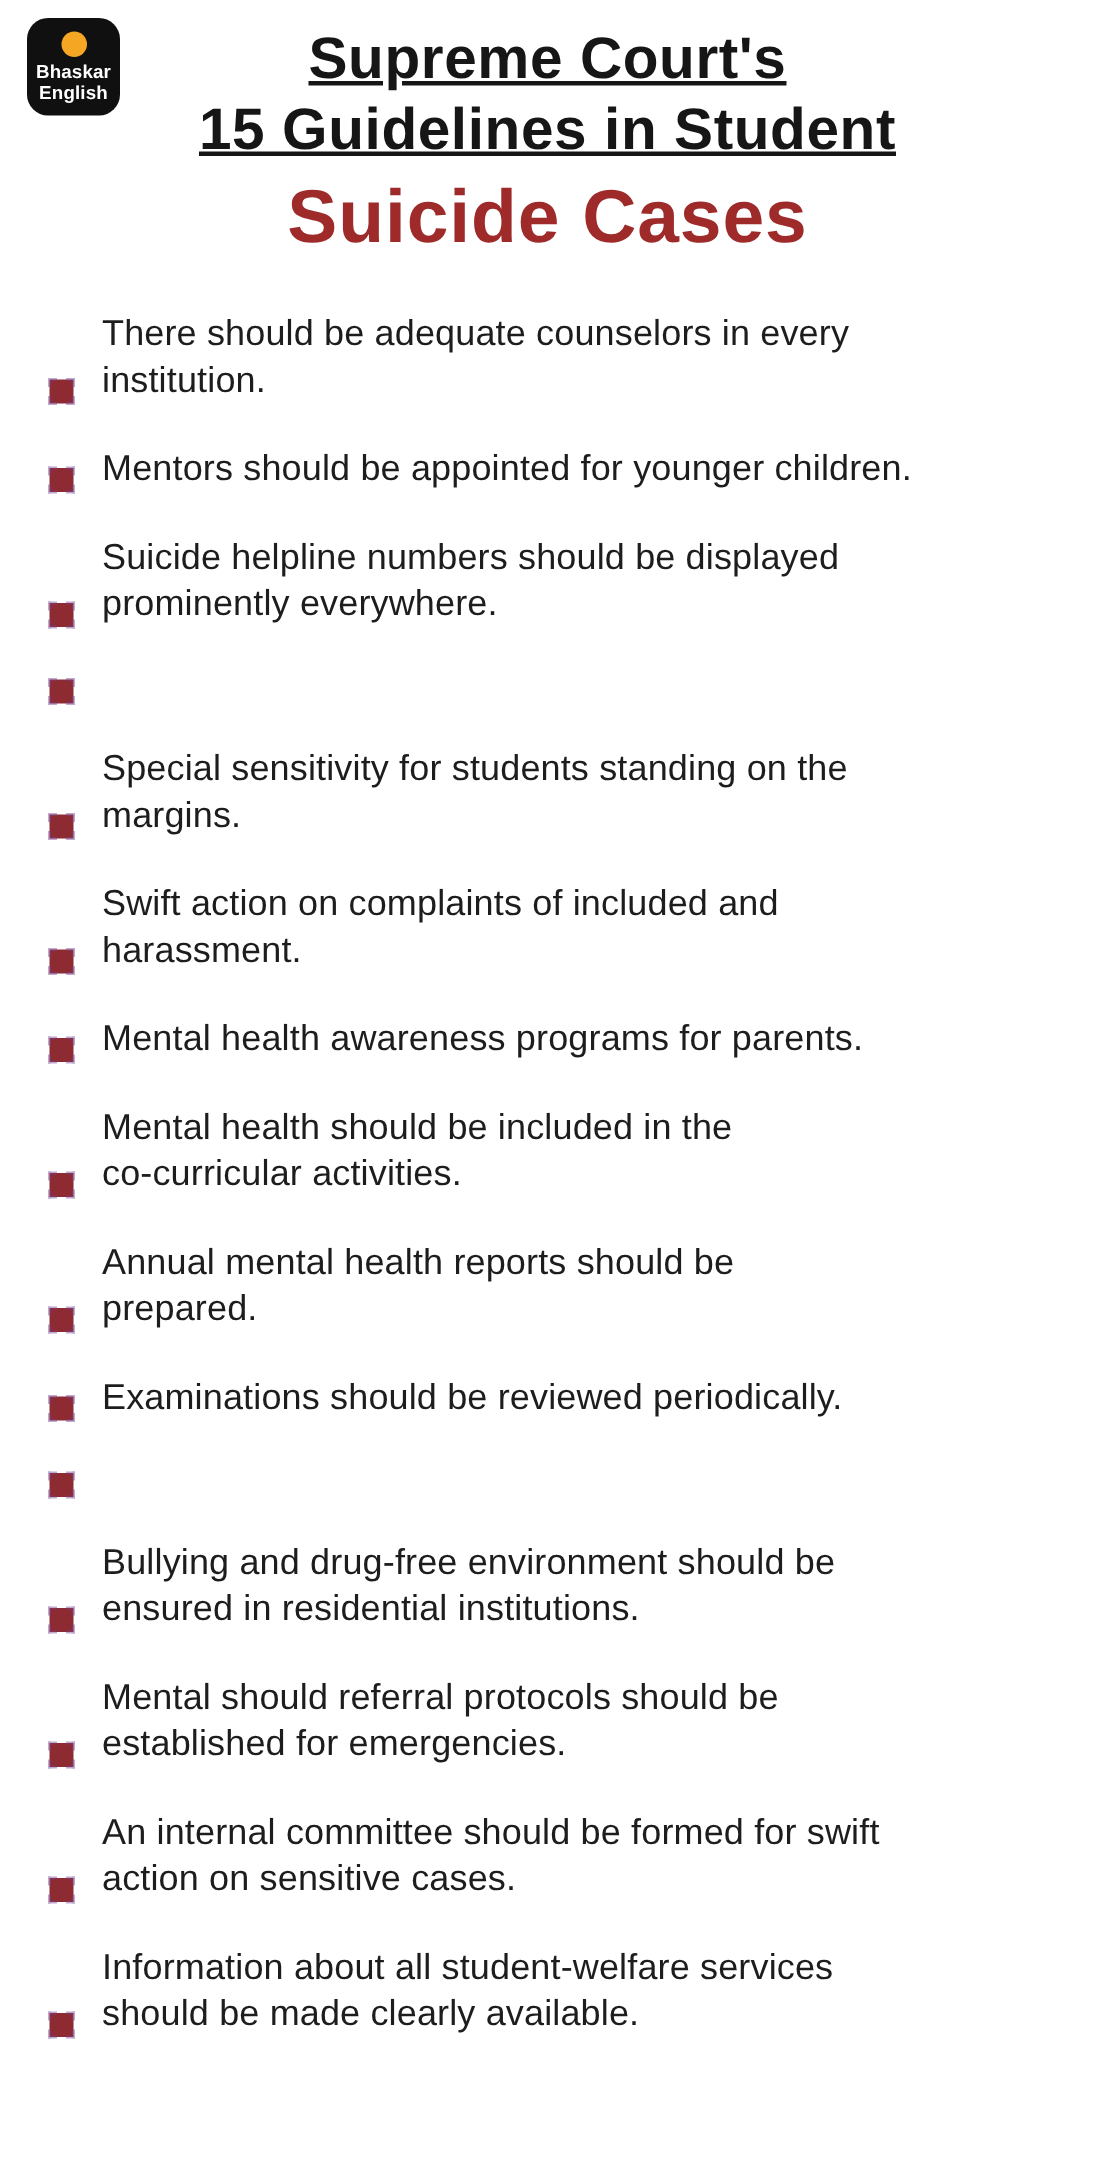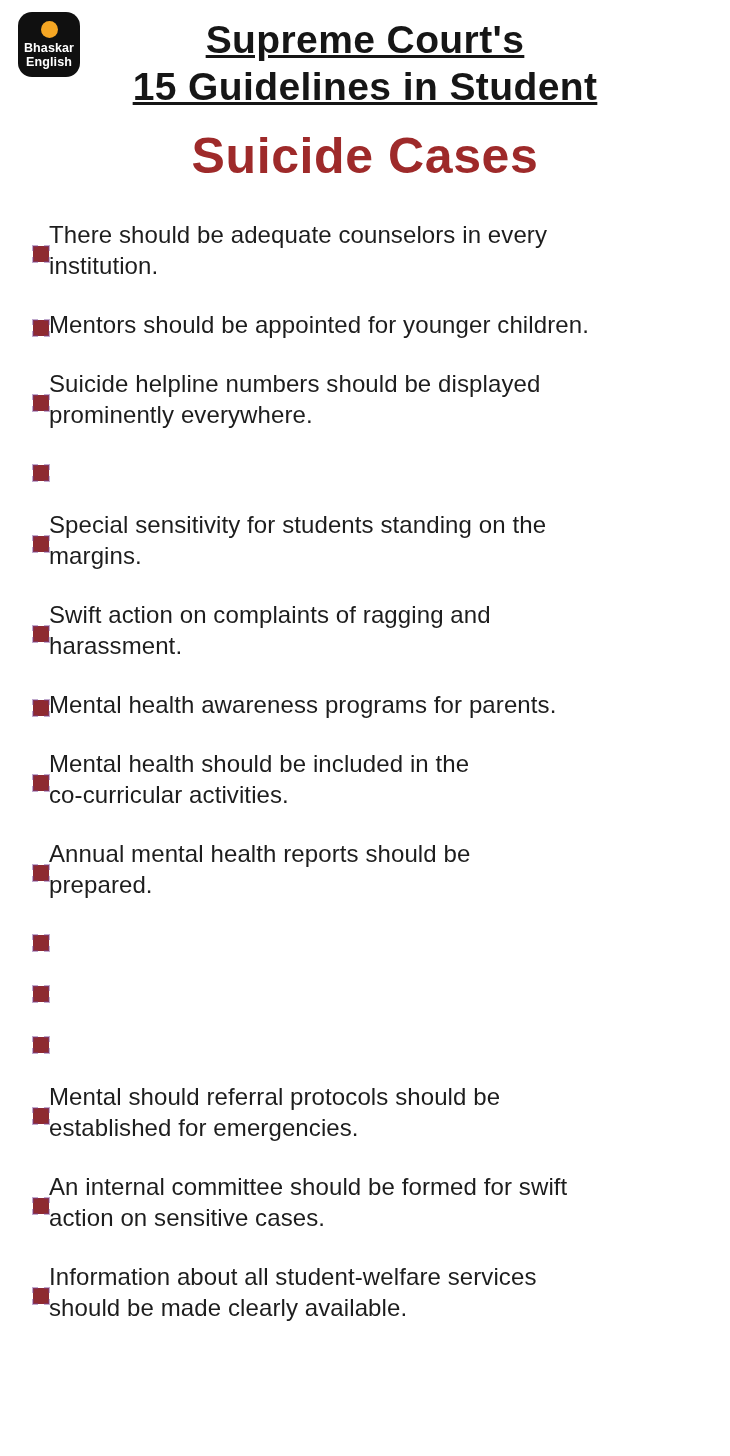--- a/index.html
+++ b/index.html
@@ -46,32 +46,32 @@
     letter-spacing: 0.4px;
     color: var(--title, #161616);
     text-decoration: underline;
   }
   .title-red {
     font-size: 50px;
     font-weight: 800;
     line-height: 56px;
     letter-spacing: 0.6px;
     color: var(--accent, #9e2a2a);
-    margin-top: 18px;
+    margin-top: 6px;
   }
   
   .guidelines {
     list-style: none;
     margin-top: 35px;
     padding: 0 28px 0 33px;
     display: flex;
     flex-direction: column;
     gap: 28px;
   }
-  .item { display: flex; align-items: center; }
+  .item { display: flex; align-items: flex-end; gap: 19px; }
   .bullet {
     flex: 0 0 16px;
     width: 16px; height: 16px;
     margin-top: 7px;
     background: var(--bullet, #8e2a31);
     outline: 2px dashed rgba(118, 66, 146, 0.45);
     outline-offset: -1px;
   }
   .item-text {
     font-size: 24px;
@@ -117,45 +117,48 @@
     <li class="item">
       <span class="bullet"></span>
     </li>
     <li class="item">
       <span class="bullet"></span>
       <span class="item-text">Special sensitivity for students standing on the
 margins.</span>
     </li>
     <li class="item">
       <span class="bullet"></span>
-      <span class="item-text">Swift action on complaints of ragging and
+      <span class="item-text">Swift action on complaints of included and
 harassment.</span>
     </li>
     <li class="item">
       <span class="bullet"></span>
       <span class="item-text">Mental health awareness programs for parents.</span>
     </li>
     <li class="item">
       <span class="bullet"></span>
       <span class="item-text">Mental health should be included in the
 co-curricular activities.</span>
     </li>
     <li class="item">
       <span class="bullet"></span>
       <span class="item-text">Annual mental health reports should be
 prepared.</span>
     </li>
     <li class="item">
       <span class="bullet"></span>
+      <span class="item-text">Examinations should be reviewed periodically.</span>
     </li>
     <li class="item">
       <span class="bullet"></span>
     </li>
     <li class="item">
       <span class="bullet"></span>
+      <span class="item-text">Bullying and drug-free environment should be
+ensured in residential institutions.</span>
     </li>
     <li class="item">
       <span class="bullet"></span>
       <span class="item-text">Mental should referral protocols should be
 established for emergencies.</span>
     </li>
     <li class="item">
       <span class="bullet"></span>
       <span class="item-text">An internal committee should be formed for swift
 action on sensitive cases.</span>

